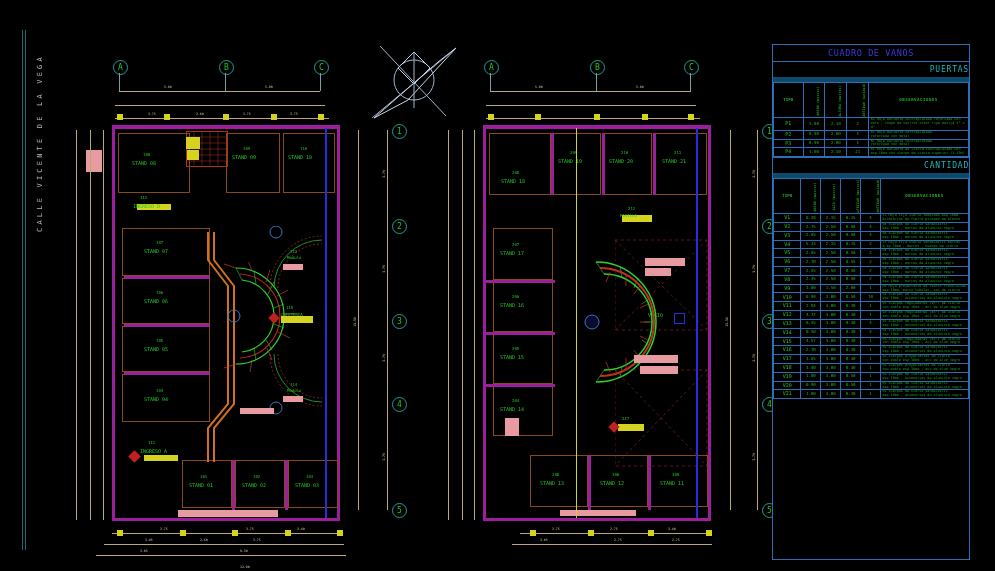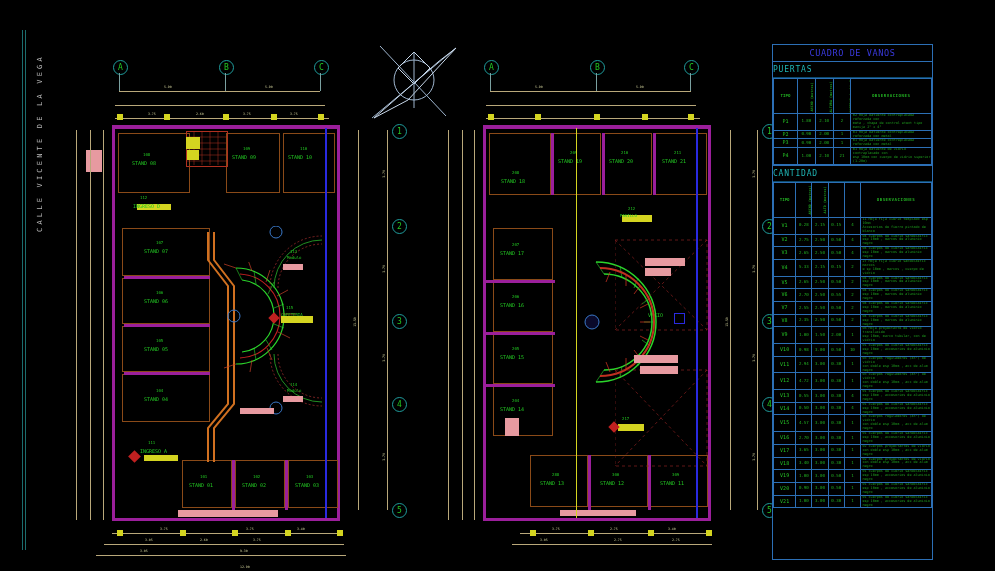--- a/index.html
+++ b/index.html
@@ -12,26 +12,26 @@
   
   .ln{position:absolute;}
   .vl{width:1px;}
 
   
   .bub{position:absolute;border:1px solid #1f9c9c;border-radius:50%;
        display:flex;align-items:center;justify-content:center;
        color:#22c722;font-size:8px;background:#000;font-family:"DejaVu Sans Mono",monospace;}
 
   
-  #vanos{position:absolute;left:772px;top:44px;width:161px;height:516px;
+  #vanos{position:absolute;left:772px;top:44px;width:198px;height:516px;
          border:1px solid #2c6fb5;background:#000;box-sizing:border-box;}
   #vanos .ttl{color:#3a3ae0;font-size:8.5px;text-align:center;padding:3px 0 3px;
               border-bottom:1px solid #2c6fb5;letter-spacing:.6px;}
-  #vanos .sec{color:#1fb5b5;font-size:8px;text-align:left;padding:3px 0;
-              border-bottom:1px solid #0c4a6e;letter-spacing:.8px;}
+  #vanos .sec{color:#1fb5b5;font-size:8px;text-align:right;padding:3px 0;
+              border-bottom:5px solid #0c4a6e;letter-spacing:.8px;}
   table.vt{width:100%;border-collapse:collapse;table-layout:fixed;}
   table.vt td,table.vt th{border:1px solid #2c6fb5;color:#22b022;
        font-size:4.1px;font-family:"DejaVu Sans Mono",monospace;padding:0;
        text-align:center;vertical-align:middle;line-height:1.15;overflow:hidden;}
   table.vt td.obs{text-align:left;padding-left:1.5px;font-size:3.4px;color:#1fa01f;}
   table.vt td.tipo{color:#25c425;font-size:5px;}
   th.vert{height:34px;}
   th.vert span{display:inline-block;transform:rotate(-90deg);white-space:nowrap;
       font-size:3.3px;color:#1fa01f;letter-spacing:.1px;}
   th.tipoh{font-size:5px;color:#22c722;}

